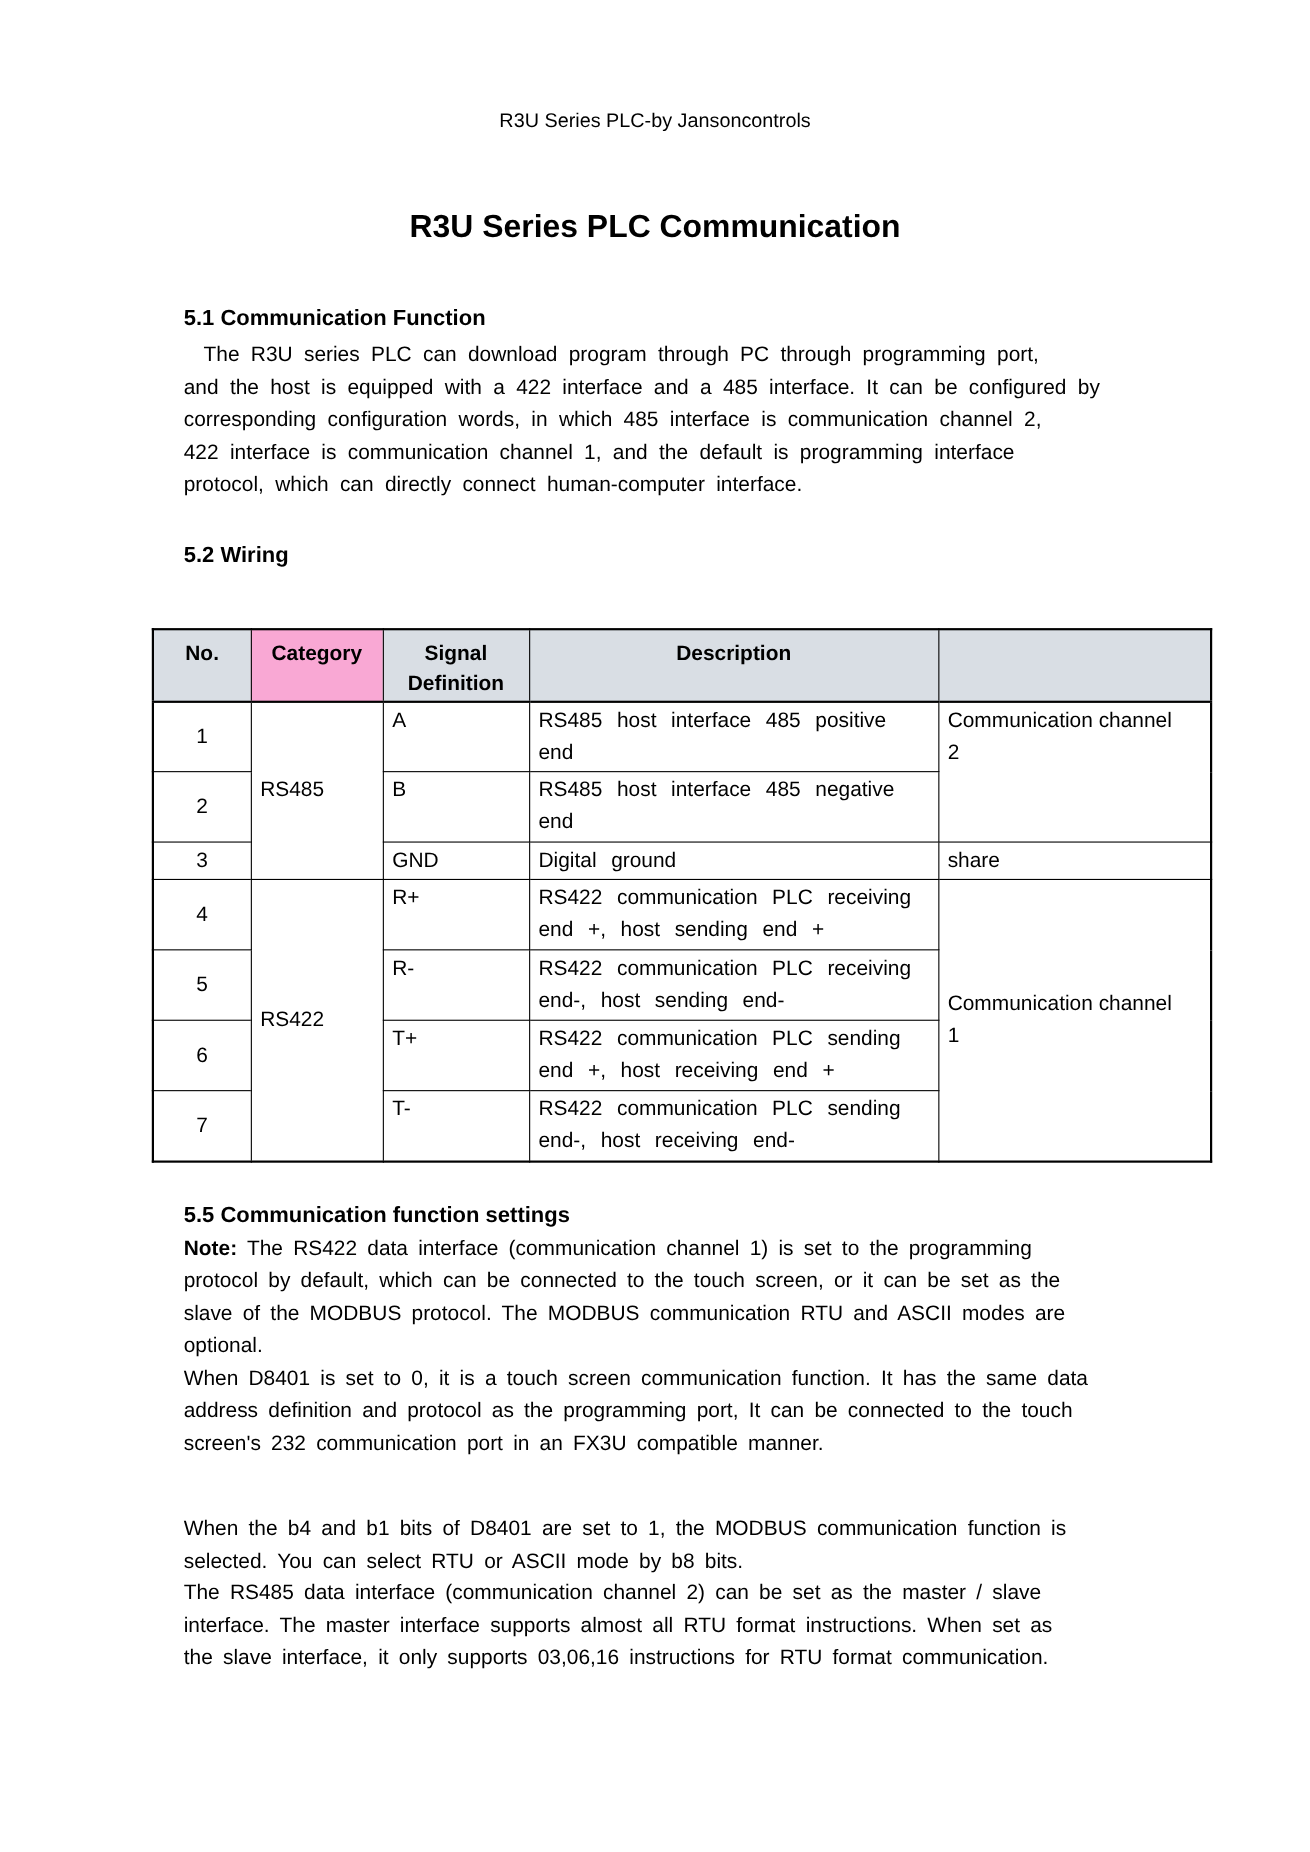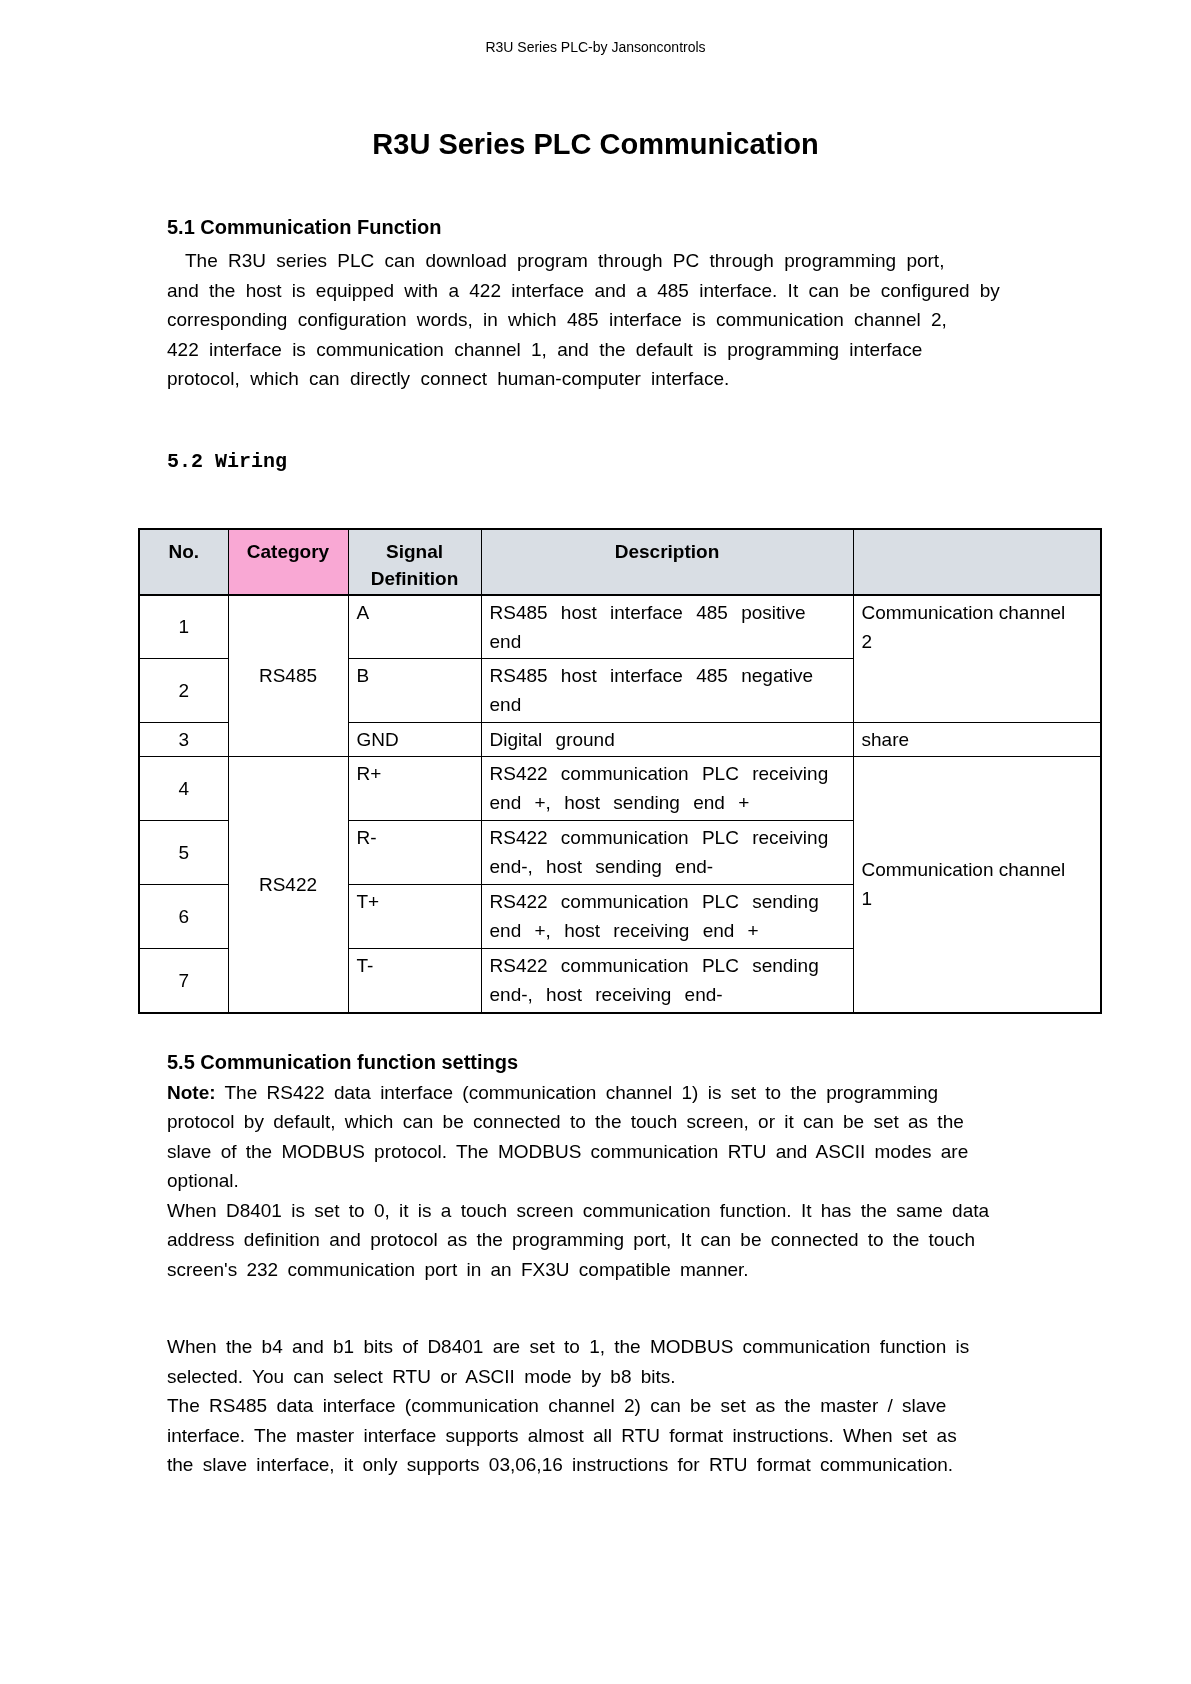--- a/index.html
+++ b/index.html
@@ -6,41 +6,41 @@
   .page {
     position: relative;
     width: 1191px;
     height: 1684px;
     background: #ffffff;
     overflow: hidden;
     font-family: "Liberation Sans", sans-serif;
     color: #000000;
   }
   .doc-header {
-    padding-top: 36px;
+    padding-top: 98px;
     text-align: center;
-    font-size: 14px;
+    font-size: 18px;
     line-height: 22px;
   }
   .doc-title {
     margin-top: 69px;
     text-align: center;
     font-size: 29px;
     font-weight: bold;
     line-height: 34px;
   }
   .content { margin: 0 167px; }
   .heading {
     font-size: 20px;
     font-weight: bold;
     line-height: 24px;
     margin: 0;
   }
   .h51 { margin-top: 54px; }
-  .h52 { margin-top: 56px; font-family: Liberation Mono, monospace; }
+  .h52 { margin-top: 37px; }
   .h55 { margin-top: 36px; }
   .para {
     margin: 0;
     font-size: 19px;
     line-height: 29.5px;
     white-space: pre-line;
     text-align: left;
   }
   .para.body51 { margin-top: 7px; text-indent: 18px; word-spacing: 5px; }
   .para.p55 { word-spacing: 4px; }
@@ -68,21 +68,21 @@
     box-sizing: border-box;
   }
   table.wiring tbody td {
     line-height: 29px;
     box-sizing: border-box;
     padding: 2px 8px;
   }
   tr.r2 { height: 64px; }
   tr.r1 { height: 30px; }
   td.no  { text-align: center; vertical-align: middle; }
-  td.cat { text-align: center; vertical-align: middle; }
+  td.cat { vertical-align: middle; }
   td.sig { text-align: left; vertical-align: top; padding: 2px 6px 2px 10px; }
   td.desc {
     text-align: left;
     vertical-align: top;
     padding: 2px 10px 2px 12px;
     white-space: pre-line;
     word-spacing: 8px;
   }
   td.chan {
     text-align: left;

